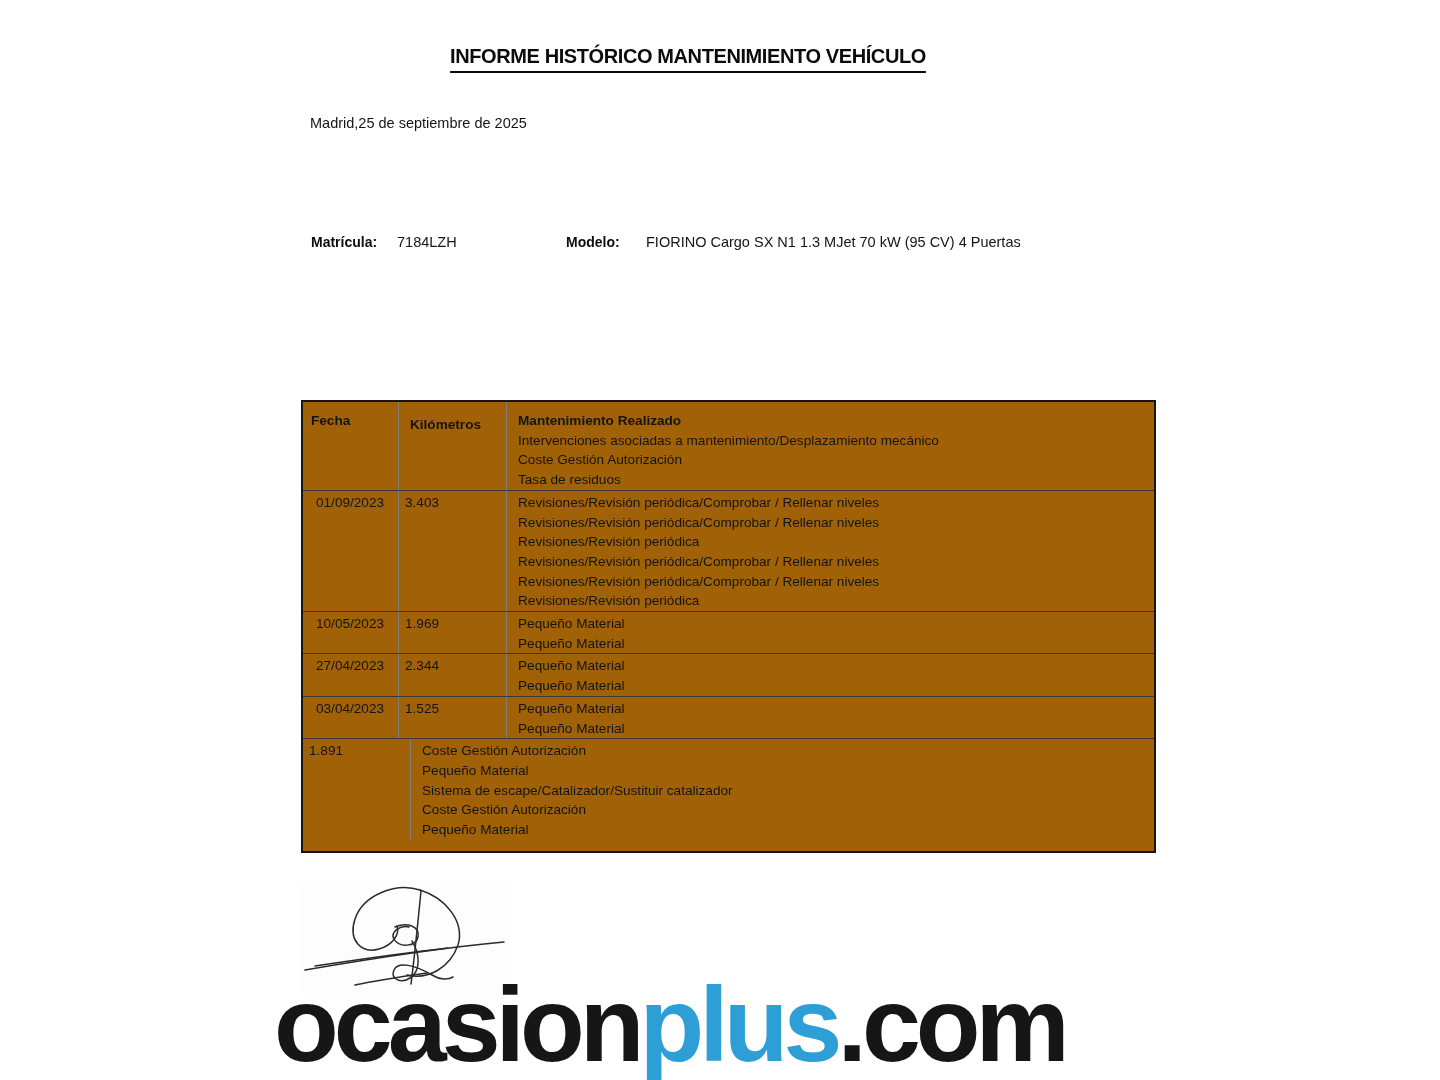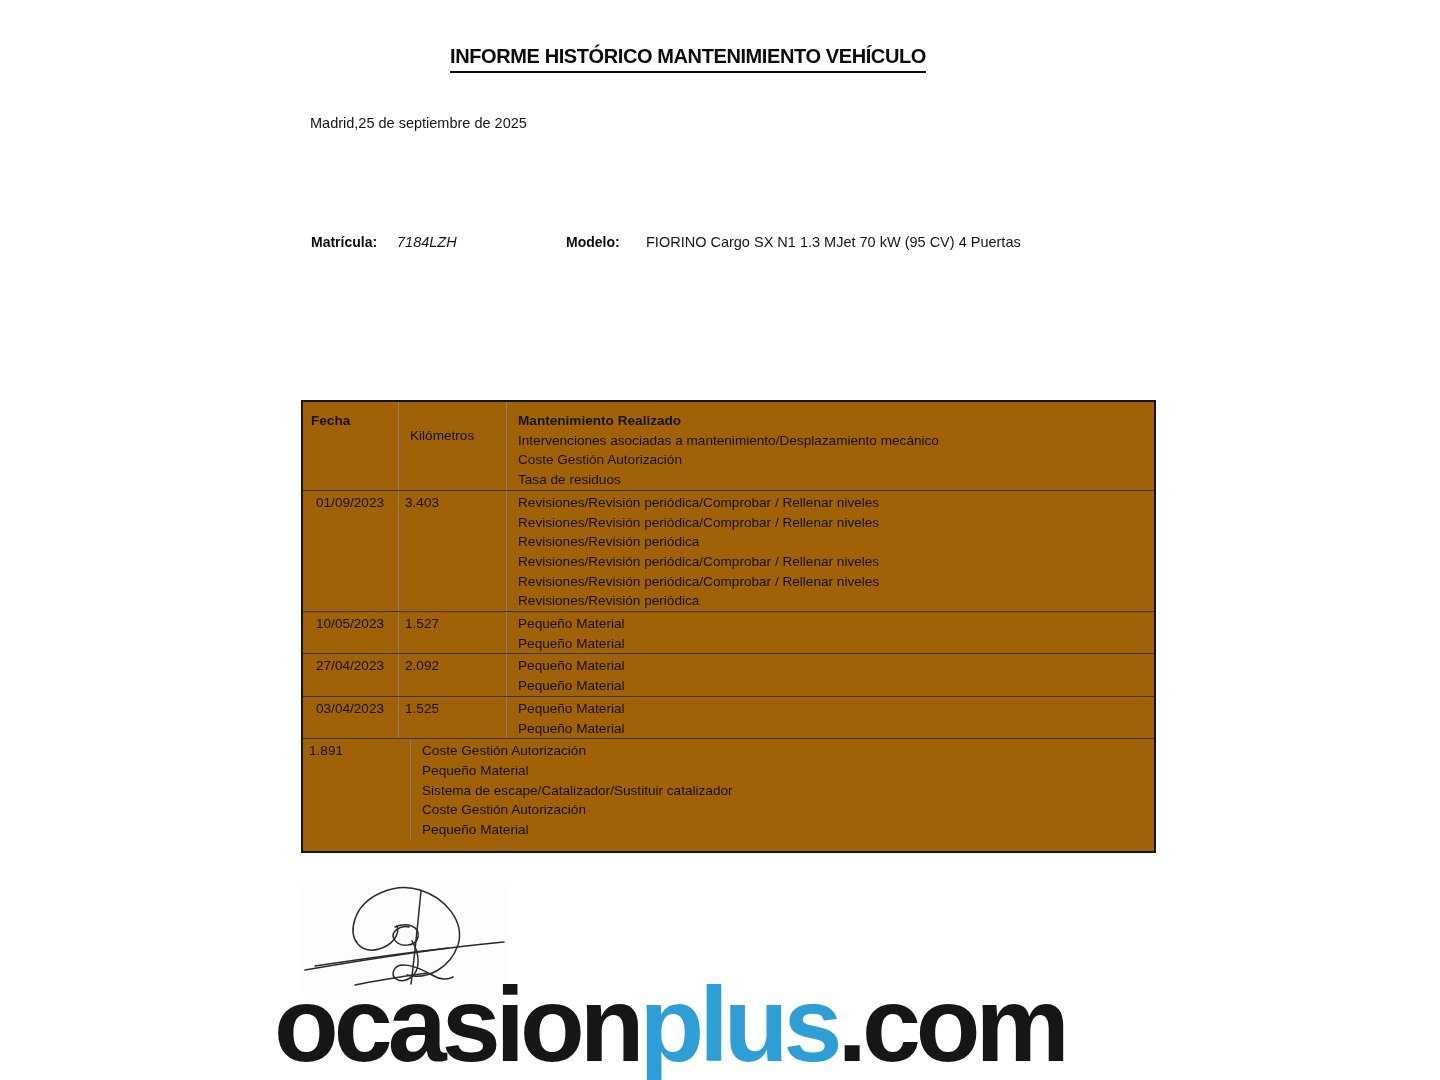--- a/index.html
+++ b/index.html
@@ -30,40 +30,40 @@
   .dateline {
     position:absolute; top:115px; left:310px;
     font-size:14.5px; color:#151515;
   }
 
   
   .info { position:absolute; top:234px; left:311px; width:900px; height:20px; }
   .info .lbl { position:absolute; font-size:14px; font-weight:bold; color:#0d0d0d; }
   .info .val { position:absolute; font-size:14.5px; color:#151515; white-space:nowrap; }
   .lbl-matricula { left:0; }
-  .val-matricula { left:86px;font-style:italic; }
+  .val-matricula { left:86px; }
   .lbl-modelo    { left:255px; }
   .val-modelo    { left:335px; }
 
   
   .maint-table {
     position:absolute; left:301px; top:400px;
     width:855px; height:453px;
     border:2px solid #151515;
     background:#a16207;
     font-size:13.6px; line-height:19.7px; color:#141414;
   }
   .trow { display:flex; align-items:stretch; }
   .trow + .trow { border-top:1px solid #3a3a3a; }
   .c1 { width:96px;  flex:0 0 96px;  border-right:1px solid #808080; padding:2px 4px 0 13px; }
   .c2 { width:108px; flex:0 0 108px; border-right:1px solid #808080; padding:2px 4px 0 6px; }
   .c3 { flex:1 1 auto; padding:2px 8px 0 11px; }
   .thead { min-height:85px; }
   .thead .c1 { padding-top:9px; padding-left:8px;  font-weight:bold; }
-  .thead .c2 { padding-top:24px; padding-left:11px; font-weight:normal; }
+  .thead .c2 { padding-top:13px; padding-left:11px; font-weight:bold; }
   .thead .c3 { padding-top:9px; }
   .thead .c3 .hmain { font-weight:bold; }
   .maint-line { white-space:nowrap; }
 
   
   .signature-box {
     position:absolute; left:299px; top:881px;
     width:211px; height:112px;
     background:#fdfdfd;
   }
@@ -117,30 +117,30 @@
         <div class="maint-line">Revisiones/Revisión periódica/Comprobar / Rellenar niveles</div>
         <div class="maint-line">Revisiones/Revisión periódica</div>
         <div class="maint-line">Revisiones/Revisión periódica/Comprobar / Rellenar niveles</div>
         <div class="maint-line">Revisiones/Revisión periódica/Comprobar / Rellenar niveles</div>
         <div class="maint-line">Revisiones/Revisión periódica</div>
       </div>
     </div>
 
     <div class="trow">
       <div class="c1">10/05/2023</div>
-      <div class="c2">1.527</div>
+      <div class="c2">1.969</div>
       <div class="c3">
         <div class="maint-line">Pequeño Material</div>
         <div class="maint-line">Pequeño Material</div>
       </div>
     </div>
 
     <div class="trow">
       <div class="c1">27/04/2023</div>
-      <div class="c2">2.092</div>
+      <div class="c2">2.344</div>
       <div class="c3">
         <div class="maint-line">Pequeño Material</div>
         <div class="maint-line">Pequeño Material</div>
       </div>
     </div>
 
     <div class="trow">
       <div class="c1">03/04/2023</div>
       <div class="c2">1.525</div>
       <div class="c3">

